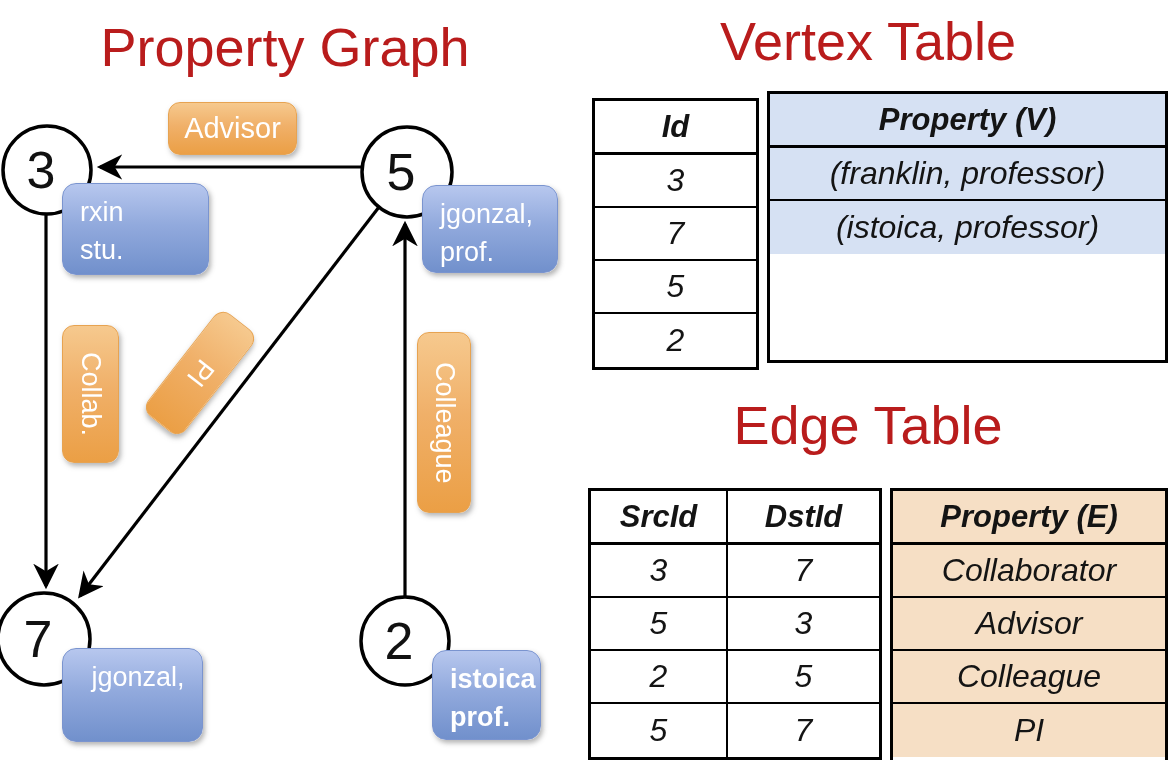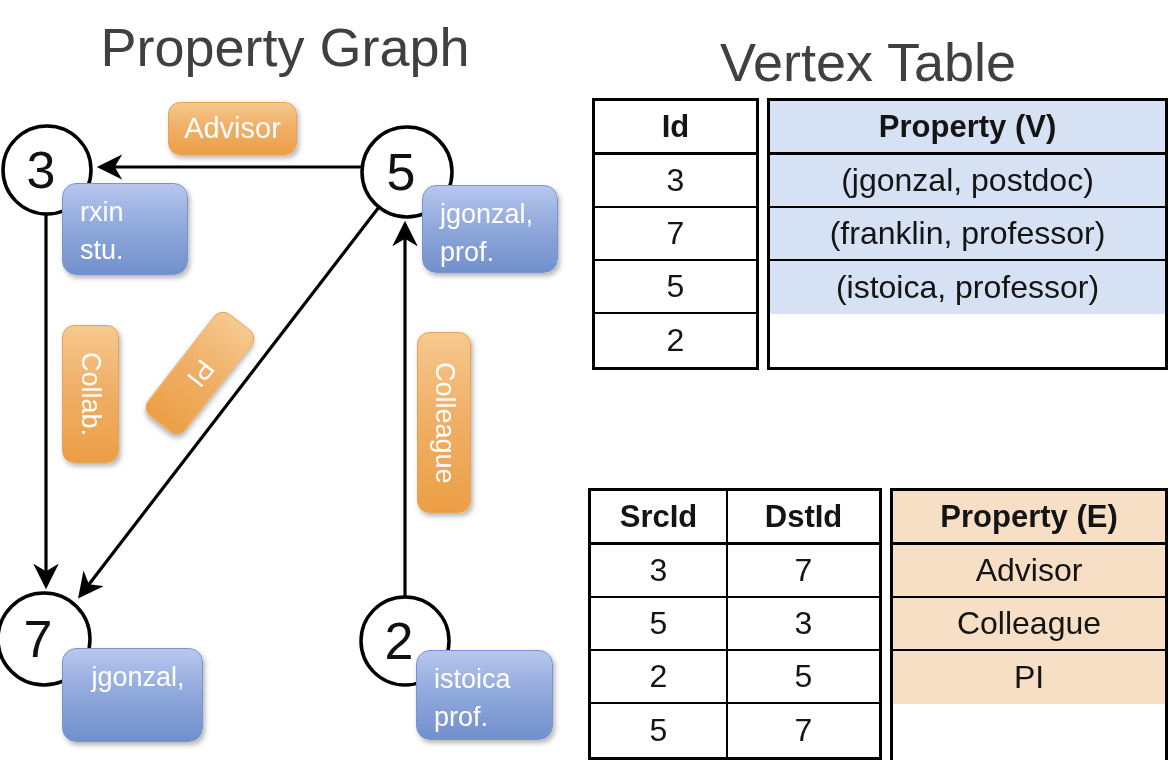--- a/index.html
+++ b/index.html
@@ -2,89 +2,90 @@
 <html><head>
 <meta charset="utf-8">
 <style>
   html,body { margin:0; padding:0; background:#ffffff; }
   .canvas {
     position:relative; width:1170px; height:760px; overflow:hidden;
     background:#ffffff; font-family:"Liberation Sans", sans-serif; color:#141414;
   }
   .fig-title {
     position:absolute; margin:0; font-size:54px; font-weight:400;
-    letter-spacing:0px; color:#404040; text-align:center; white-space:nowrap;
+    letter-spacing:0px; color:#b91c1c; text-align:center; white-space:nowrap;
   }
   #graph-title   { left:0px;   top:16px;  width:570px; }
-  #vertex-title  { left:585px; top:10px;  width:566px;margin-top:21px; }
+  #vertex-title  { left:585px; top:10px;  width:566px; }
   #edge-title    { left:585px; top:394px; width:566px; }
 
   svg.graph { position:absolute; left:0; top:0; z-index:1; }
 
   
   .pbox {
     position:absolute; z-index:3; box-sizing:border-box;
     border-radius:14px; border:1px solid #7a94cf;
     background:linear-gradient(180deg,#b7c7ee 0%,#92aadd 45%,#7190cc 100%);
     color:#fff; font-size:27px; line-height:1.42;
     padding:9px 6px 0 17px; box-shadow:2px 3px 5px rgba(90,90,90,0.45);
   }
-  #pbox-rxin     { left:62px;  top:183px; width:126px; height:92px; }
+  #pbox-rxin     { left:62px;  top:183px; width:147px; height:92px; }
   #pbox-franklin { left:422px; top:185px; width:136px; height:88px; }
   #pbox-jgonzal  { left:62px;  top:648px; width:141px; height:94px;text-align:center; }
-  #pbox-istoica  { left:416px; top:650px; width:137px; height:90px; }
+  #pbox-istoica  { left:432px; top:650px; width:109px; height:90px;font-weight:bold; }
 
   
   .elabel {
     position:absolute; z-index:2; box-sizing:border-box;
     border-radius:12px; border:1px solid #e7a351;
     background:linear-gradient(180deg,#f6c98e 0%,#f0b069 45%,#eb9f45 100%);
     color:#fff; display:flex; align-items:center; justify-content:center;
     font-size:29px; box-shadow:2px 3px 5px rgba(110,110,110,0.5); white-space:nowrap;
   }
   .elabel.vert { writing-mode:vertical-rl; text-orientation:mixed; font-size:27px; }
   #elabel-advisor   { left:168px; top:102px; width:129px; height:53px; }
   #elabel-collab    { left:62px;  top:325px; width:57px;  height:138px; }
   #elabel-colleague { left:417px; top:332px; width:54px;  height:181px; }
   #elabel-pi        { left:176px; top:308px; width:48px;  height:130px; transform:rotate(38deg); }
 
   
   .tbl { position:absolute; box-sizing:border-box; border:3px solid #000; background:#fff; }
   .trow {
     box-sizing:border-box; height:53px; border-bottom:2px solid #000;
     display:flex; align-items:center; justify-content:center;
-    font-size:32px; white-space:nowrap;
+    font-size:32px; white-space:nowrap;font-style:italic;
   }
   .trow.th { height:54px; border-bottom:3px solid #000; font-weight:bold; font-size:31px; }
   .trow:last-child { border-bottom:none; }
   .bluefill { background:#d6e1f3; }
   .tanfill  { background:#f6dfc5; }
 
   #vtable-id   { left:592px; top:98px; width:167px; height:272px; }
-  #vtable-prop { left:767px; top:98px; width:401px; height:272px; }
+  #vtable-prop { left:767px; top:91px; width:401px; height:272px; }
   #vtable-prop .trow { background:#d6e1f3; }
 
   #etable-ids  { left:588px; top:488px; width:294px; height:272px; }
   #etable-prop { left:890px; top:488px; width:278px; height:280px; }
   #etable-prop .trow { background:#f6dfc5; }
 
   .idrow { padding:0; }
   .idrow .cell {
     box-sizing:border-box; height:100%; display:flex; align-items:center; justify-content:center;
   }
   .idrow .cell.src { width:137px; border-right:2px solid #000; }
   .idrow .cell.dst { flex:1; }
 </style>
 </head>
 <body>
 
 <div class="canvas">
 
   <h1 class="fig-title" id="graph-title">Property Graph</h1>
   <h1 class="fig-title" id="vertex-title">Vertex Table</h1>
+  <h1 class="fig-title" id="edge-title">Edge Table</h1>
 
   <svg class="graph" width="585" height="760" viewBox="0 0 585 760">
     <defs>
       <marker id="arr" markerWidth="10" markerHeight="9" refX="7" refY="4" orient="auto" markerUnits="strokeWidth">
         <path d="M0,0 L8,4 L0,8 L2.4,4 Z" fill="#000"></path>
       </marker>
     </defs>
 
     <line x1="362" y1="167" x2="100" y2="167" stroke="#000" stroke-width="3.2" marker-end="url(#arr)"></line>
     <line x1="46" y1="214" x2="46" y2="586" stroke="#000" stroke-width="3.2" marker-end="url(#arr)"></line>
@@ -126,21 +127,20 @@
   <div class="tbl" id="vtable-id">
     <div class="trow th">Id</div>
     <div class="trow">3</div>
     <div class="trow">7</div>
     <div class="trow">5</div>
     <div class="trow">2</div>
   </div>
 
   <div class="tbl" id="vtable-prop">
     <div class="trow th bluefill">Property (V)</div>
-    <div class="trow">(jgonzal, postdoc)</div>
     <div class="trow">(franklin, professor)</div>
     <div class="trow">(istoica, professor)</div>
   </div>
 
   <div class="tbl" id="etable-ids">
     <div class="trow th idrow">
       <div class="cell src">SrcId</div>
       <div class="cell dst">DstId</div>
     </div>
     <div class="trow idrow">
@@ -156,18 +156,19 @@
       <div class="cell dst">5</div>
     </div>
     <div class="trow idrow">
       <div class="cell src">5</div>
       <div class="cell dst">7</div>
     </div>
   </div>
 
   <div class="tbl" id="etable-prop">
     <div class="trow th tanfill">Property (E)</div>
+    <div class="trow">Collaborator</div>
     <div class="trow">Advisor</div>
     <div class="trow">Colleague</div>
     <div class="trow">PI</div>
   </div>
 
 </div>
 
 </body></html>

